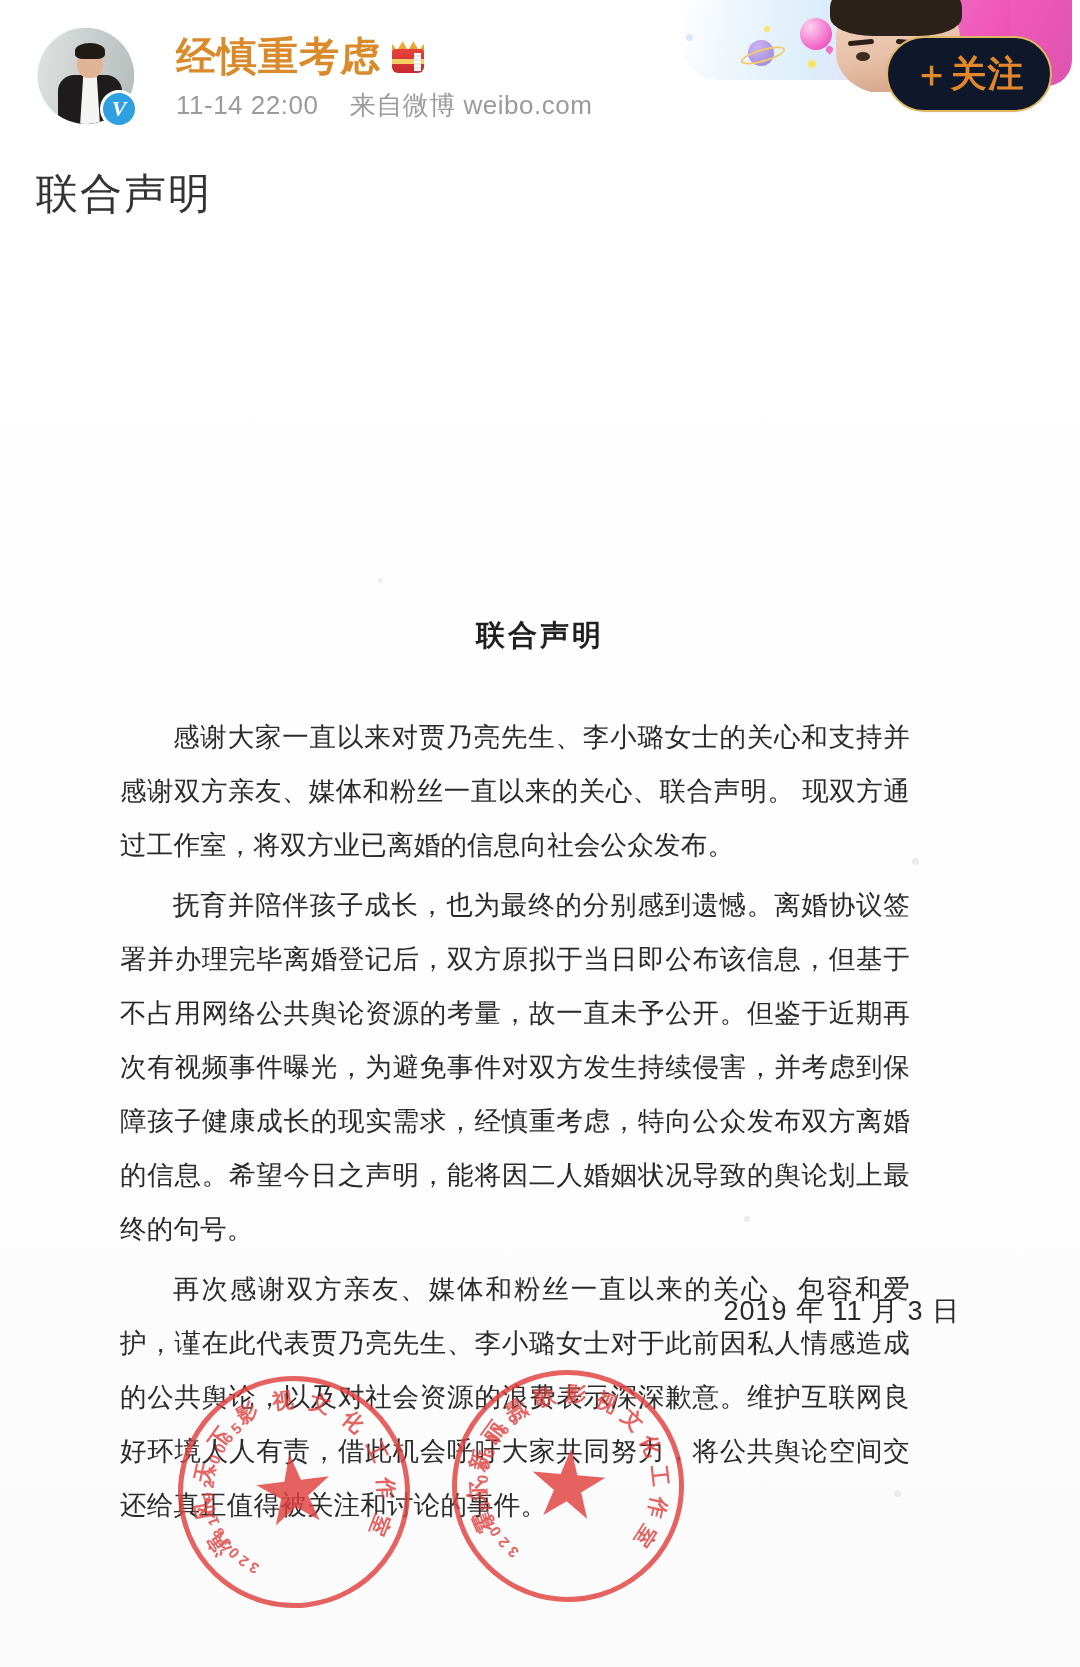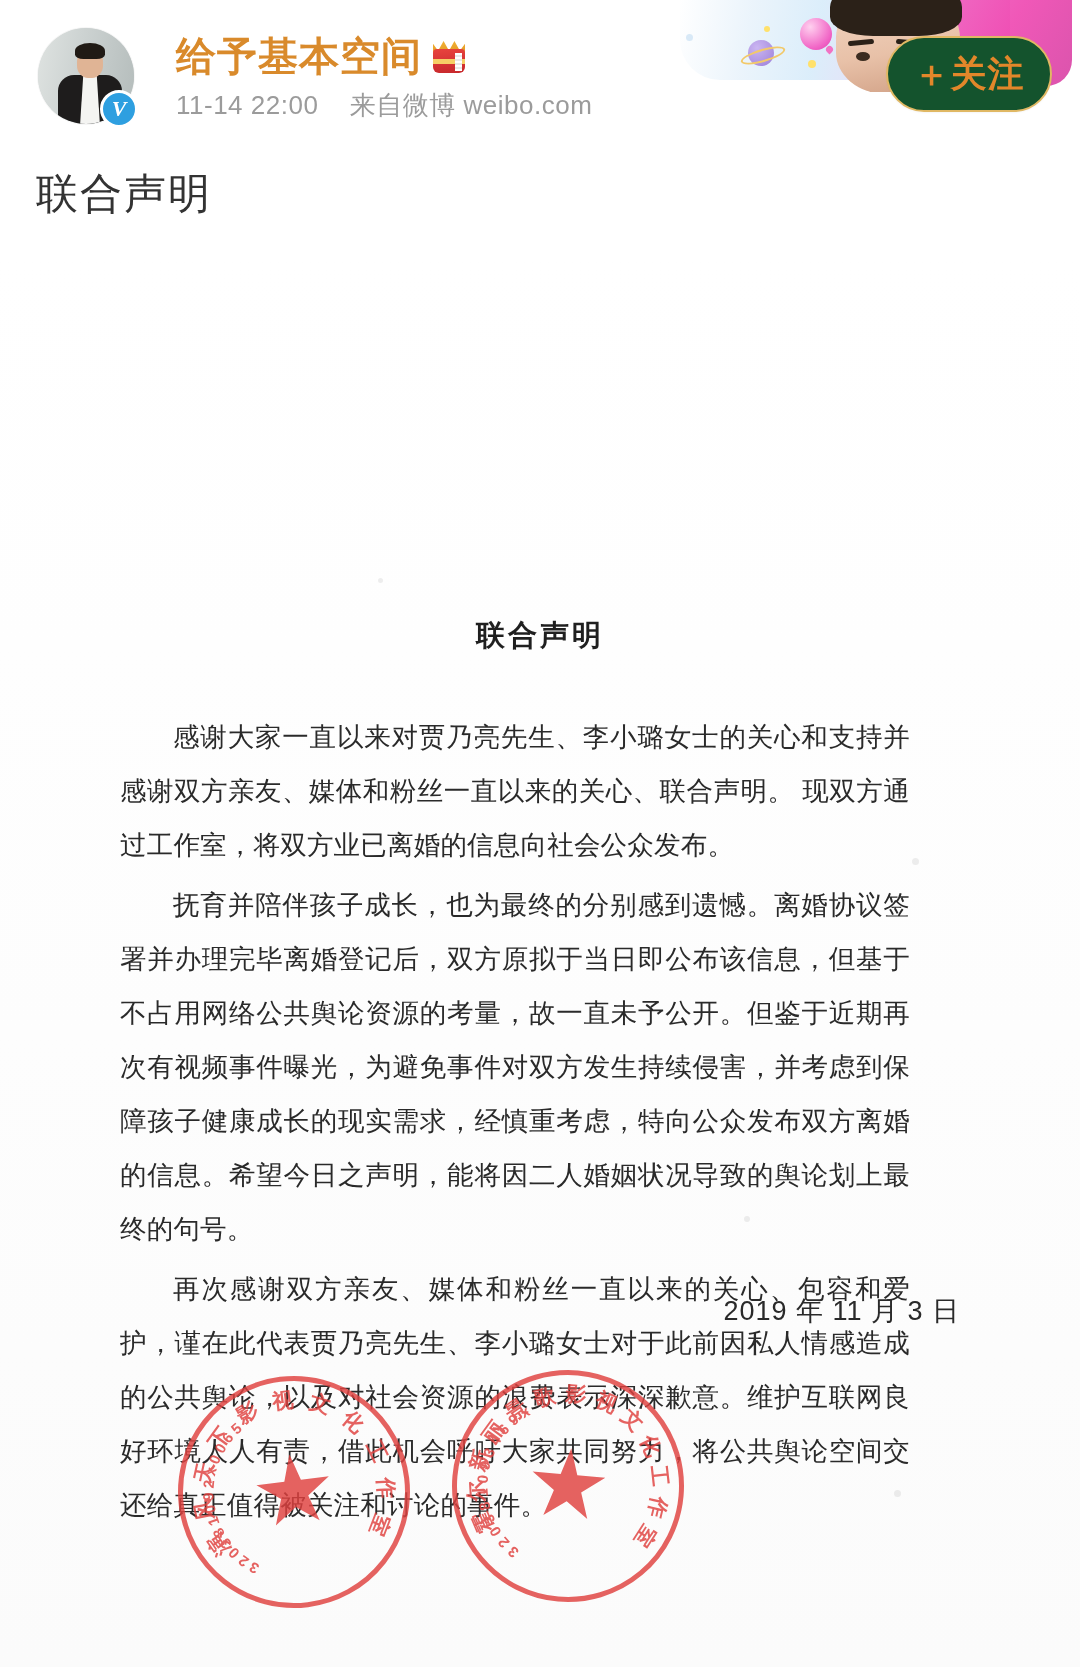--- a/index.html
+++ b/index.html
@@ -198,21 +198,21 @@
     color: #9b9b9b;
     white-space: nowrap;
     letter-spacing: .5px;
   }
   .meta-row .meta-sep { display: inline-block; width: 16px; }
 
   .follow-btn {
     position: absolute; right: 28px; top: 36px;
     width: 166px; height: 76px;
     border-radius: 38px;
-    background: #14532d;
+    background: #0f172a;
     border: 2px solid #e0b864;
     color: #e2872a;
     font-size: 36px; font-weight: bold;
     display: flex; align-items: center; justify-content: center;
     letter-spacing: 1px;
     z-index: 5;
     box-shadow: 0 1px 2px rgba(0,0,0,.04);
   }
 
   
@@ -341,21 +341,21 @@
       <div class="av-body"></div>
       <div class="av-shirt"></div>
       <div class="av-head"></div>
       <div class="av-hair"></div>
     </div>
     <div class="verify-badge">V</div>
   </div>
 
   <div class="user-block">
     <div class="user-name-row">
-      <div class="user-name">给予基本空间</div>
+      <div class="user-name">经慎重考虑</div>
       <div class="crown-badge">
         <div class="cb-spikes"></div>
         <div class="cb-body"></div>
         <div class="cb-band"></div>
         <div class="cb-stripe"></div>
       </div>
     </div>
     <div class="meta-row">
       <span>11-14 22:00</span>
       <span class="meta-sep"></span>

